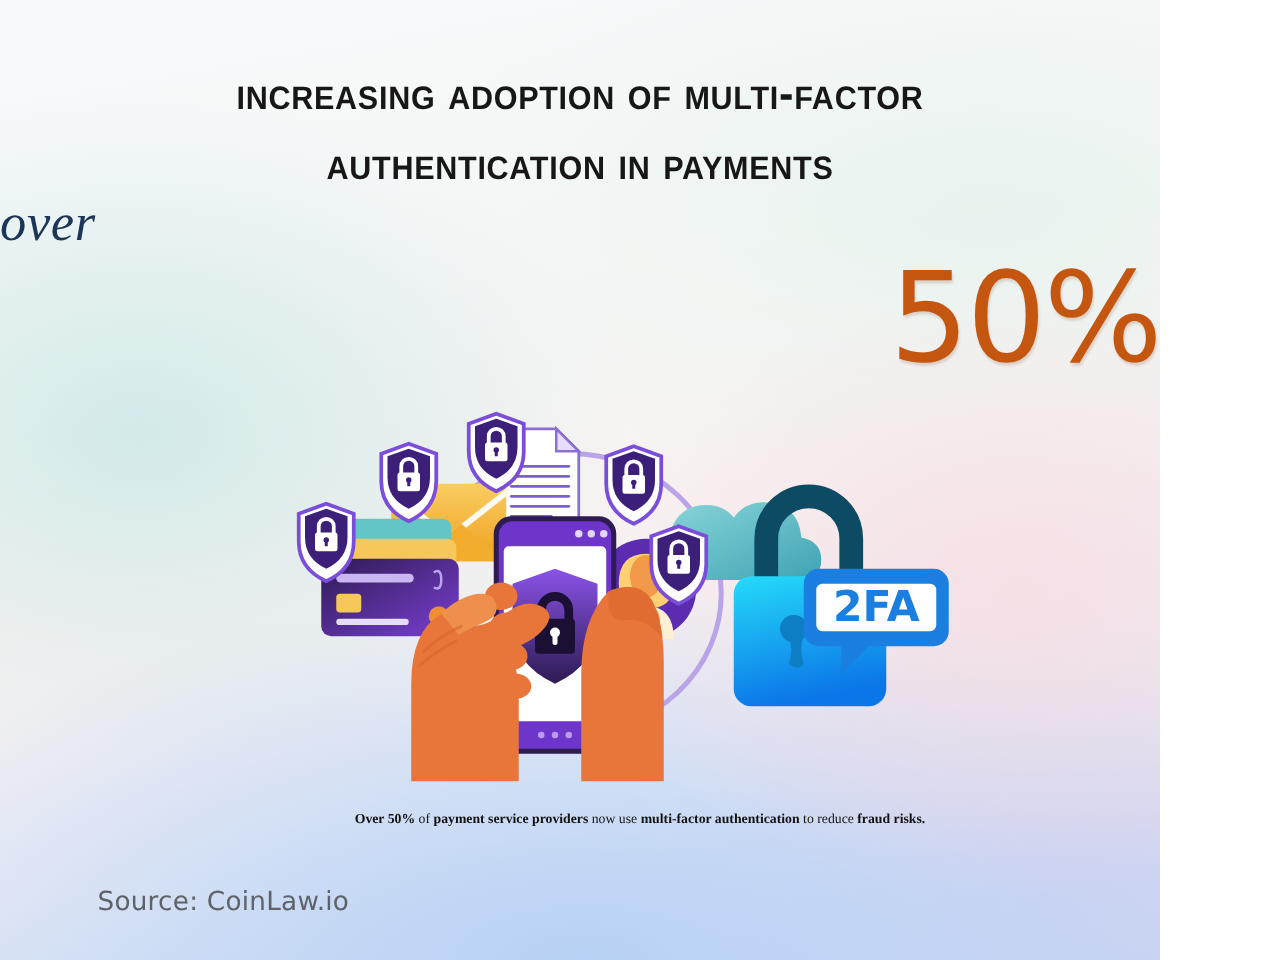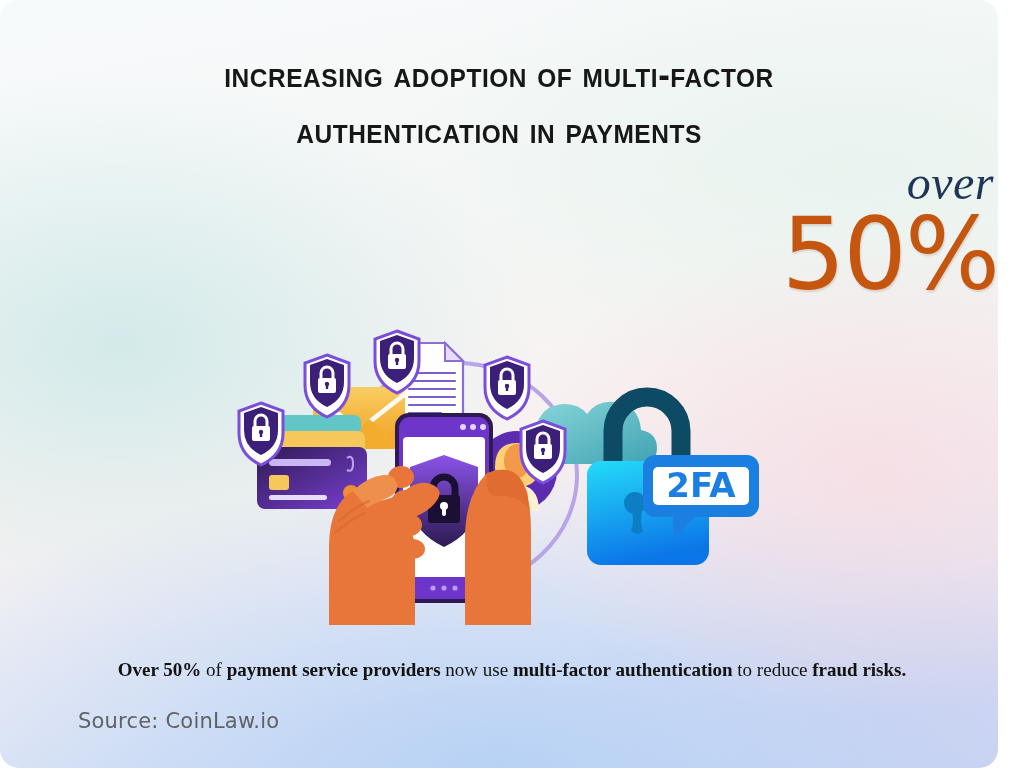--- a/index.html
+++ b/index.html
@@ -2,69 +2,68 @@
 <html><head>
 <meta charset="utf-8">
 <style>
   html,body{margin:0;padding:0;}
   body{
     width:1024px;height:768px;overflow:hidden;
     font-family:"Liberation Sans",sans-serif;
     position:relative;
   }
   #stage{
-    position:absolute;inset:0;width:998px;height:768px;overflow:hidden;
+    position:absolute;inset:0;width:928px;height:768px;overflow:hidden;
     background:
       radial-gradient(ellipse 60% 50% at 12% 45%, rgba(205,232,232,.85) 0%, rgba(205,232,232,0) 70%),
       radial-gradient(ellipse 55% 45% at 88% 62%, rgba(246,222,228,.9) 0%, rgba(246,222,228,0) 70%),
       radial-gradient(ellipse 70% 40% at 85% 22%, rgba(231,243,238,.9) 0%, rgba(231,243,238,0) 72%),
       radial-gradient(ellipse 80% 45% at 50% 100%, rgba(184,210,245,1) 0%, rgba(196,214,244,.35) 62%, rgba(196,214,244,0) 85%),
       radial-gradient(ellipse 50% 45% at 92% 92%, rgba(206,206,240,.85) 0%, rgba(206,206,240,0) 70%),
       linear-gradient(170deg,#f7fafb 0%,#f6f7f6 30%,#f7f2f1 55%,#e9ecf6 78%,#c6d8f4 100%);
-    border-radius: 19px;
   }
 
   
   #title{
     position:absolute;top:22px;left:0;right:0;text-align:center;
     font-family:"Liberation Sans Narrow","Liberation Sans",sans-serif;
     font-weight:700;color:#171717;
     font-size:37px;line-height:1.52;
     letter-spacing:.6px;
     font-variant:small-caps;
     text-transform:lowercase;
     -webkit-font-smoothing:antialiased;
   }
   #title .ln{display:block;transform:scaleX(.94);transform-origin:center;}
 
   
   #over{
-    position:absolute;top:155px;left:0;right:4px;text-align:right;
+    position:absolute;top:155px;left:0;right:16px;text-align:left;
     font-family:"Liberation Serif","DejaVu Serif",serif;
-    font-style:italic;font-size:48px;color:#1d3557;letter-spacing:.5px;
+    font-style:italic;font-size:42px;color:#1d3557;letter-spacing:.5px;
   }
   #pct{
     position:absolute;top:205px;left:0;right:0;text-align:right;
     font-family:"DejaVu Sans","Liberation Sans",sans-serif;
     font-weight:400;font-size:100px;line-height:1;
     color:#c4560f;letter-spacing:-2px;
     text-shadow:1px 2px 2px rgba(120,60,20,.18);
     padding-left:26px;
   }
 
   
   #art{position:absolute;left:235px;top:325px;width:540px;height:300px;}
   #art svg{display:block;width:540px;height:300px;overflow:visible;}
 
   
   #caption{
     position:absolute;left:92px;width:840px;top:636px;
     text-align:center;color:#121212;
     font-family:"Liberation Serif","DejaVu Serif",serif;
-    font-size:19px;line-height:1.55;
+    font-size:11px;line-height:1.55;
   }
   #caption b{font-weight:700;}
   #caption span.reg{font-weight:400;}
 
   
   #source{
     position:absolute;left:78px;top:709px;
     font-family:"DejaVu Sans","Liberation Sans",sans-serif;
     font-size:21px;color:#5f6368;letter-spacing:.2px;
   }

